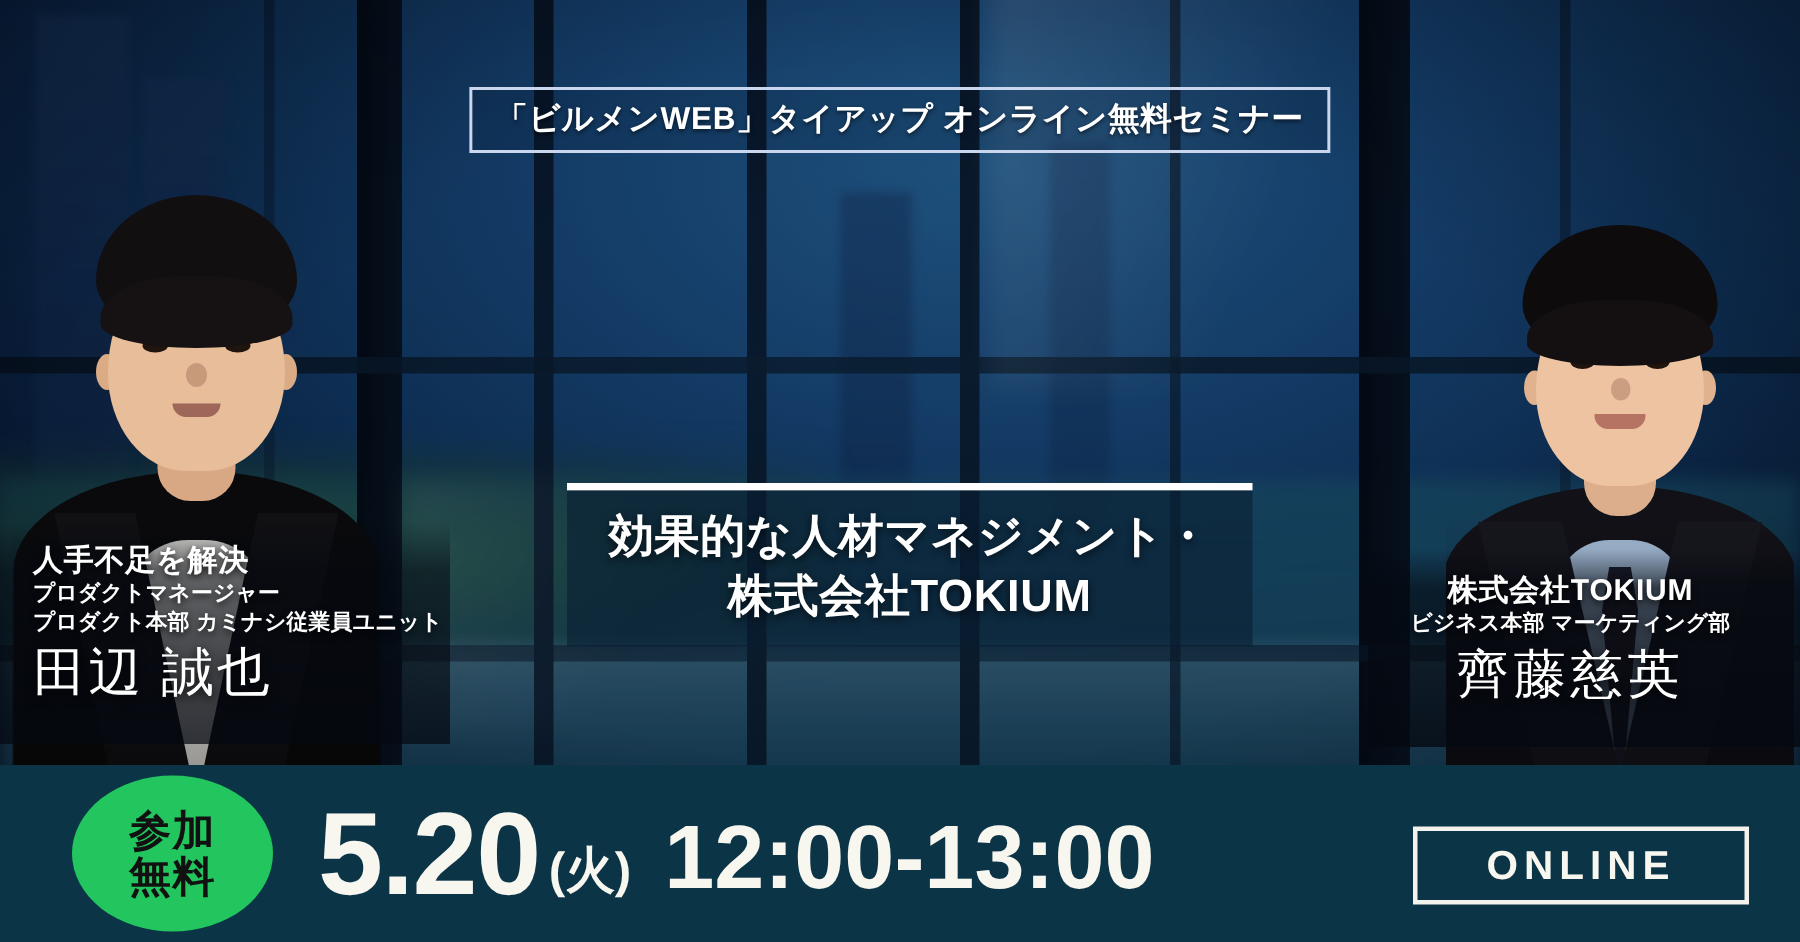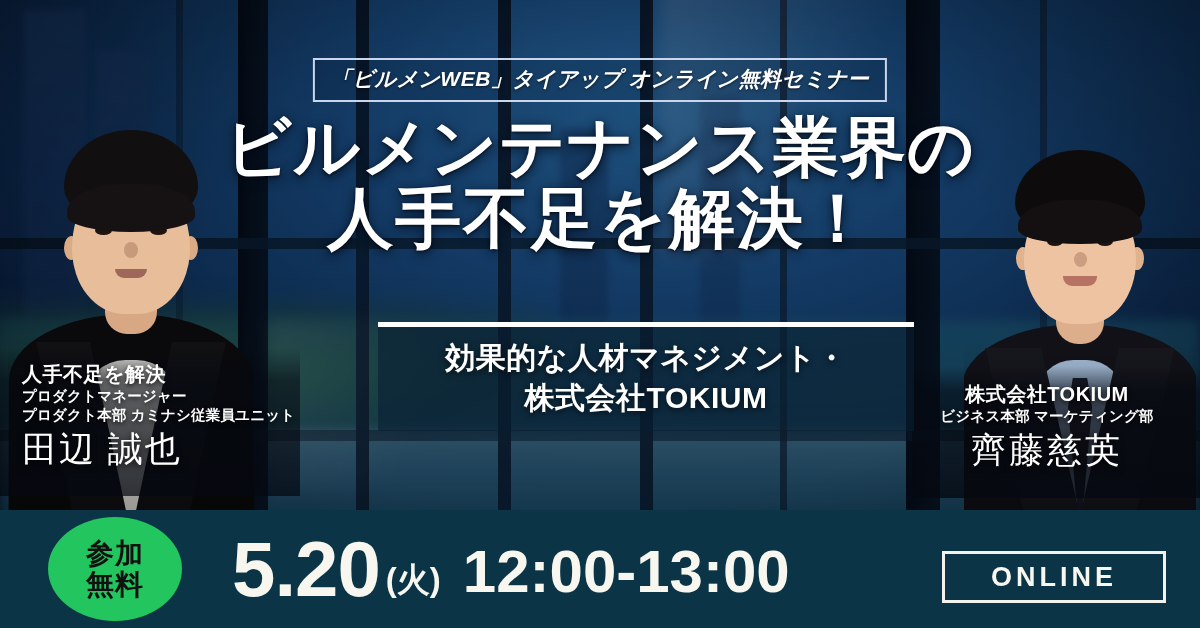--- a/index.html
+++ b/index.html
@@ -163,39 +163,38 @@
   
   .eyebrow{
     position:absolute;top:58px;left:50%;transform:translateX(-50%);
     border:2px solid #c9d6ee;
     padding:5px 16px 7px;
     color:#ffffff;
     font-size:21px;font-weight:700;letter-spacing:.5px;
     white-space:nowrap;
     text-shadow:0 1px 3px rgba(0,0,0,.6);
     background:rgba(8,20,44,.18);
-    font-style:italic;
   }
 
   
   .headline{
     position:absolute;top:112px;left:0;right:0;
     text-align:center;
     color:#fff;
     font-weight:900;
     font-size:66px;
     line-height:1.07;
     letter-spacing:1px;
     text-shadow:0 3px 12px rgba(2,10,26,.85), 0 1px 3px rgba(0,0,0,.8);
   }
   .headline .l2{letter-spacing:2px;}
 
   
   .subwrap{
-    position:absolute;top:322px;left:378px;width:536px;
+    position:absolute;top:322px;left:378px;width:457px;
   }
   .subrule{height:5px;background:#ffffff;width:100%;}
   .subbox{
     background:rgba(9,30,50,.62);
     padding:11px 10px 14px;
     text-align:center;
   }
   .subbox .line{
     color:#fff;font-weight:800;font-size:30px;line-height:1.32;
     letter-spacing:.5px;
@@ -241,21 +240,21 @@
     width:134px;height:104px;border-radius:50%;
     background:#22c55e;
     display:flex;flex-direction:column;align-items:center;justify-content:center;
     color:#111;font-weight:700;font-size:28px;line-height:1.12;letter-spacing:1px;
   }
   .datewrap{
     position:absolute;left:212px;bottom:0;height:118px;
     display:flex;align-items:center;
   }
   .d-date{
-    color:#f7f6ef;font-weight:800;font-size:78px;line-height:1;letter-spacing:-1px;margin-left:20px;
+    color:#f7f6ef;font-weight:800;font-size:78px;line-height:1;letter-spacing:-1px;
   }
   .d-dow{
     color:#f7f6ef;font-weight:700;font-size:33px;line-height:1;
     margin-left:6px;margin-top:20px;letter-spacing:0;
   }
   .d-time{
     color:#f7f6ef;font-weight:800;font-size:60px;line-height:1;
     margin-left:22px;margin-top:6px;letter-spacing:0px;
   }
   .online{
@@ -346,24 +345,20 @@
       <div class="p-fringe"></div>
     </div>
     <div class="photo-shade"></div>
   </div>
 
   <div class="capshade-l"></div>
   <div class="capshade-r"></div>
 
   <div class="eyebrow">「ビルメンWEB」タイアップ オンライン無料セミナー</div>
 
-  <div class="headline">
-    <div class="l1">ビルメンテナンス業界の</div>
-    <div class="l2">人手不足を解決！</div>
-  </div>
 
   <div class="subwrap">
     <div class="subrule"></div>
     <div class="subbox">
       <div class="line">効果的な人材マネジメント・</div>
       <div class="line">株式会社TOKIUM</div>
     </div>
   </div>
 
   <div class="cap cap-left">

